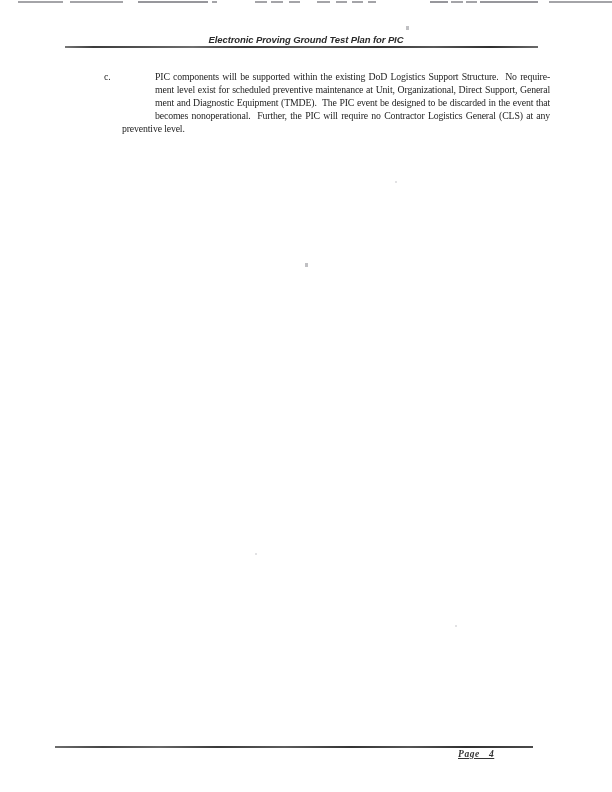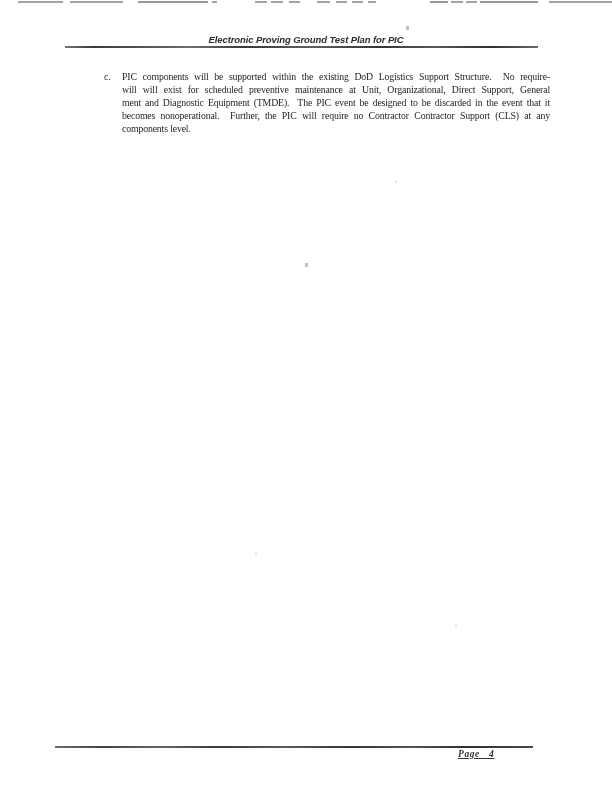--- a/index.html
+++ b/index.html
@@ -51,21 +51,21 @@
   }
   .para-label {
     position: absolute; left: 0; top: 0;
     font-size: 9.8px; line-height: 13px; letter-spacing: -0.15px;
   }
   .para-lines { margin-left: 18px; width: 428px; }
   .pline {
     font-size: 9.8px; line-height: 13px; letter-spacing: -0.15px;
     white-space: pre-wrap; overflow: hidden; max-height: 13px;
   }
-  .pline.just { text-align: justify; text-align-last: justify; }
+  .pline.just { text-align: justify; text-align-last: justify; margin-left: 33px; }
 
   
   .footer-rule {
     position: absolute; left: 55px; top: 746px;
     width: 478px; height: 2px;
     background: linear-gradient(90deg,
       #6d6d6d 0%, #454545 10%, #666 22%, #3a3a3a 34%, #5c5c5c 48%,
       #343434 62%, #555 74%, #303030 86%, #4a4a4a 100%);
   }
   .footer-page {
@@ -107,23 +107,23 @@
   <i class="speck faint" style="left:255px; top:553px;"></i>
   <i class="speck faint" style="left:455px; top:625px;"></i>
 
   <div class="header-title">Electronic Proving Ground Test Plan for PIC</div>
   <div class="header-rule"></div>
 
   <div class="para">
     <span class="para-label">c.</span>
     <div class="para-lines">
       <div class="pline just">PIC components will be supported within the existing DoD Logistics Support Structure.  No require-</div>
-      <div class="pline just">will will exist for scheduled preventive maintenance at Unit, Organizational, Direct Support, General</div>
+      <div class="pline just">ment level exist for scheduled preventive maintenance at Unit, Organizational, Direct Support, General</div>
       <div class="pline just">ment and Diagnostic Equipment (TMDE).  The PIC event be designed to be discarded in the event that it</div>
-      <div class="pline just">becomes nonoperational.  Further, the PIC will require no Contractor Contractor Support (CLS) at any</div>
-      <div class="pline">components level.</div>
+      <div class="pline just">becomes nonoperational.  Further, the PIC will require no Contractor Logistics General (CLS) at any</div>
+      <div class="pline">preventive level.</div>
     </div>
   </div>
 
   <div class="footer-rule"></div>
   <div class="footer-page">Page 4</div>
 
 </div>
 
 </body></html>

